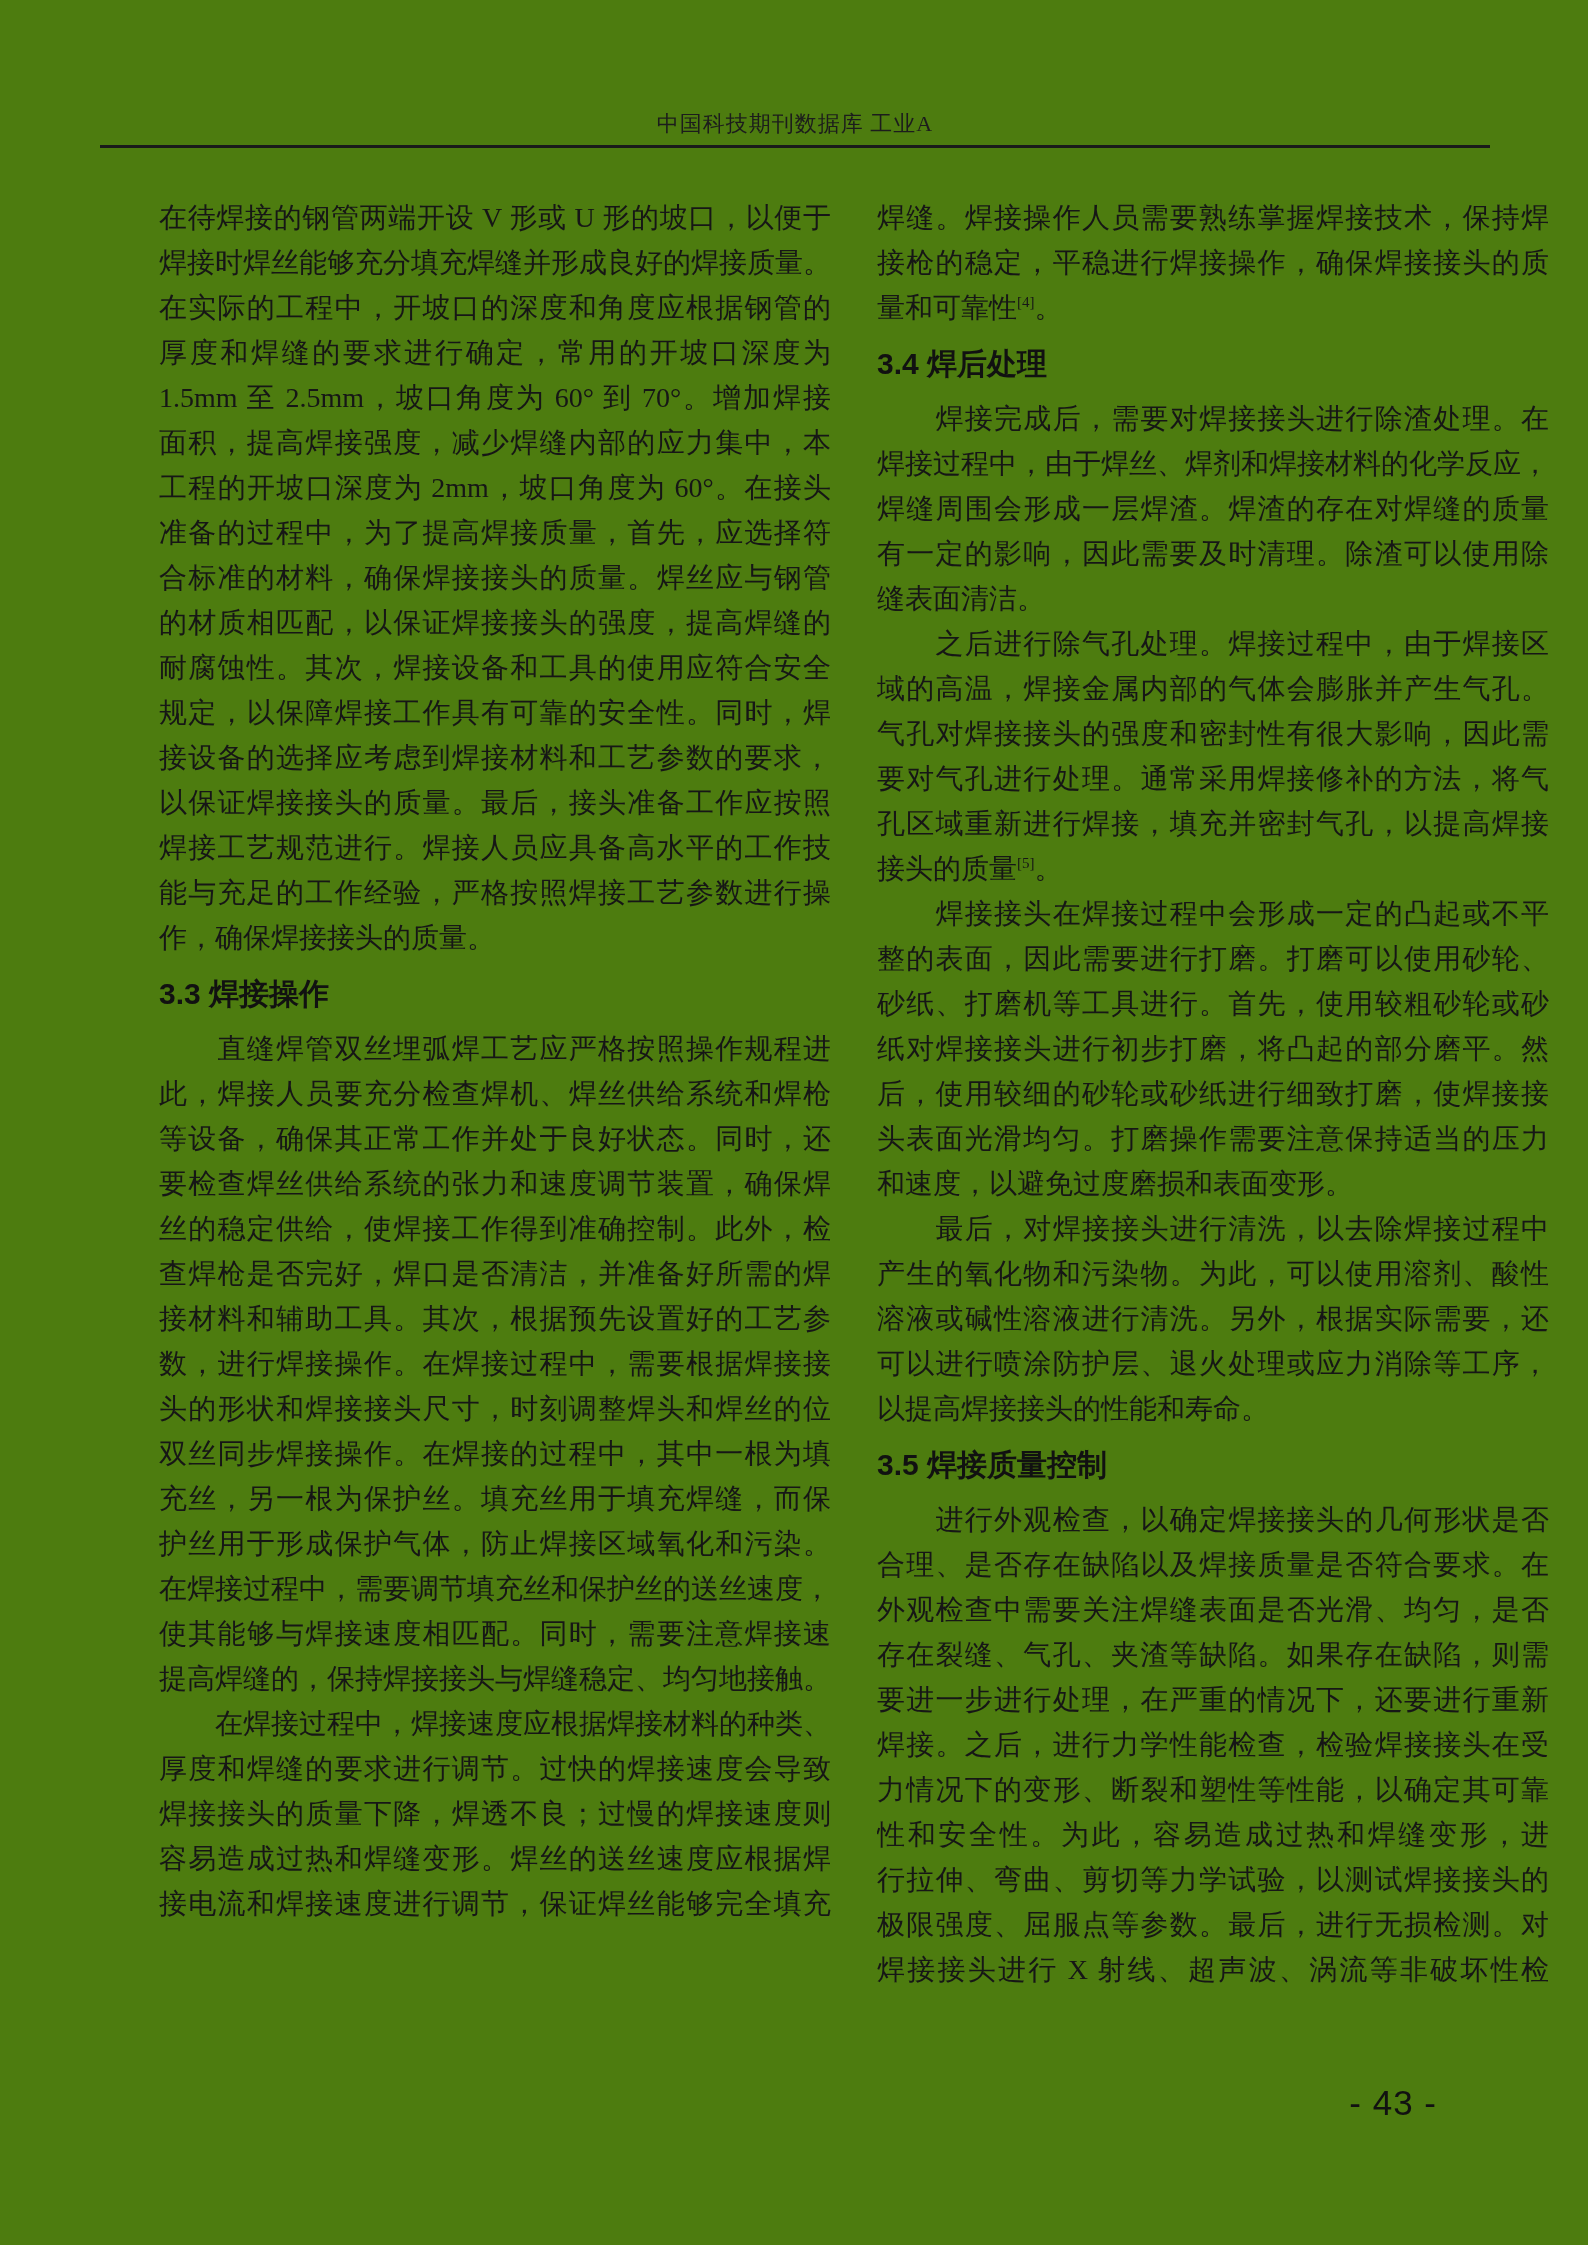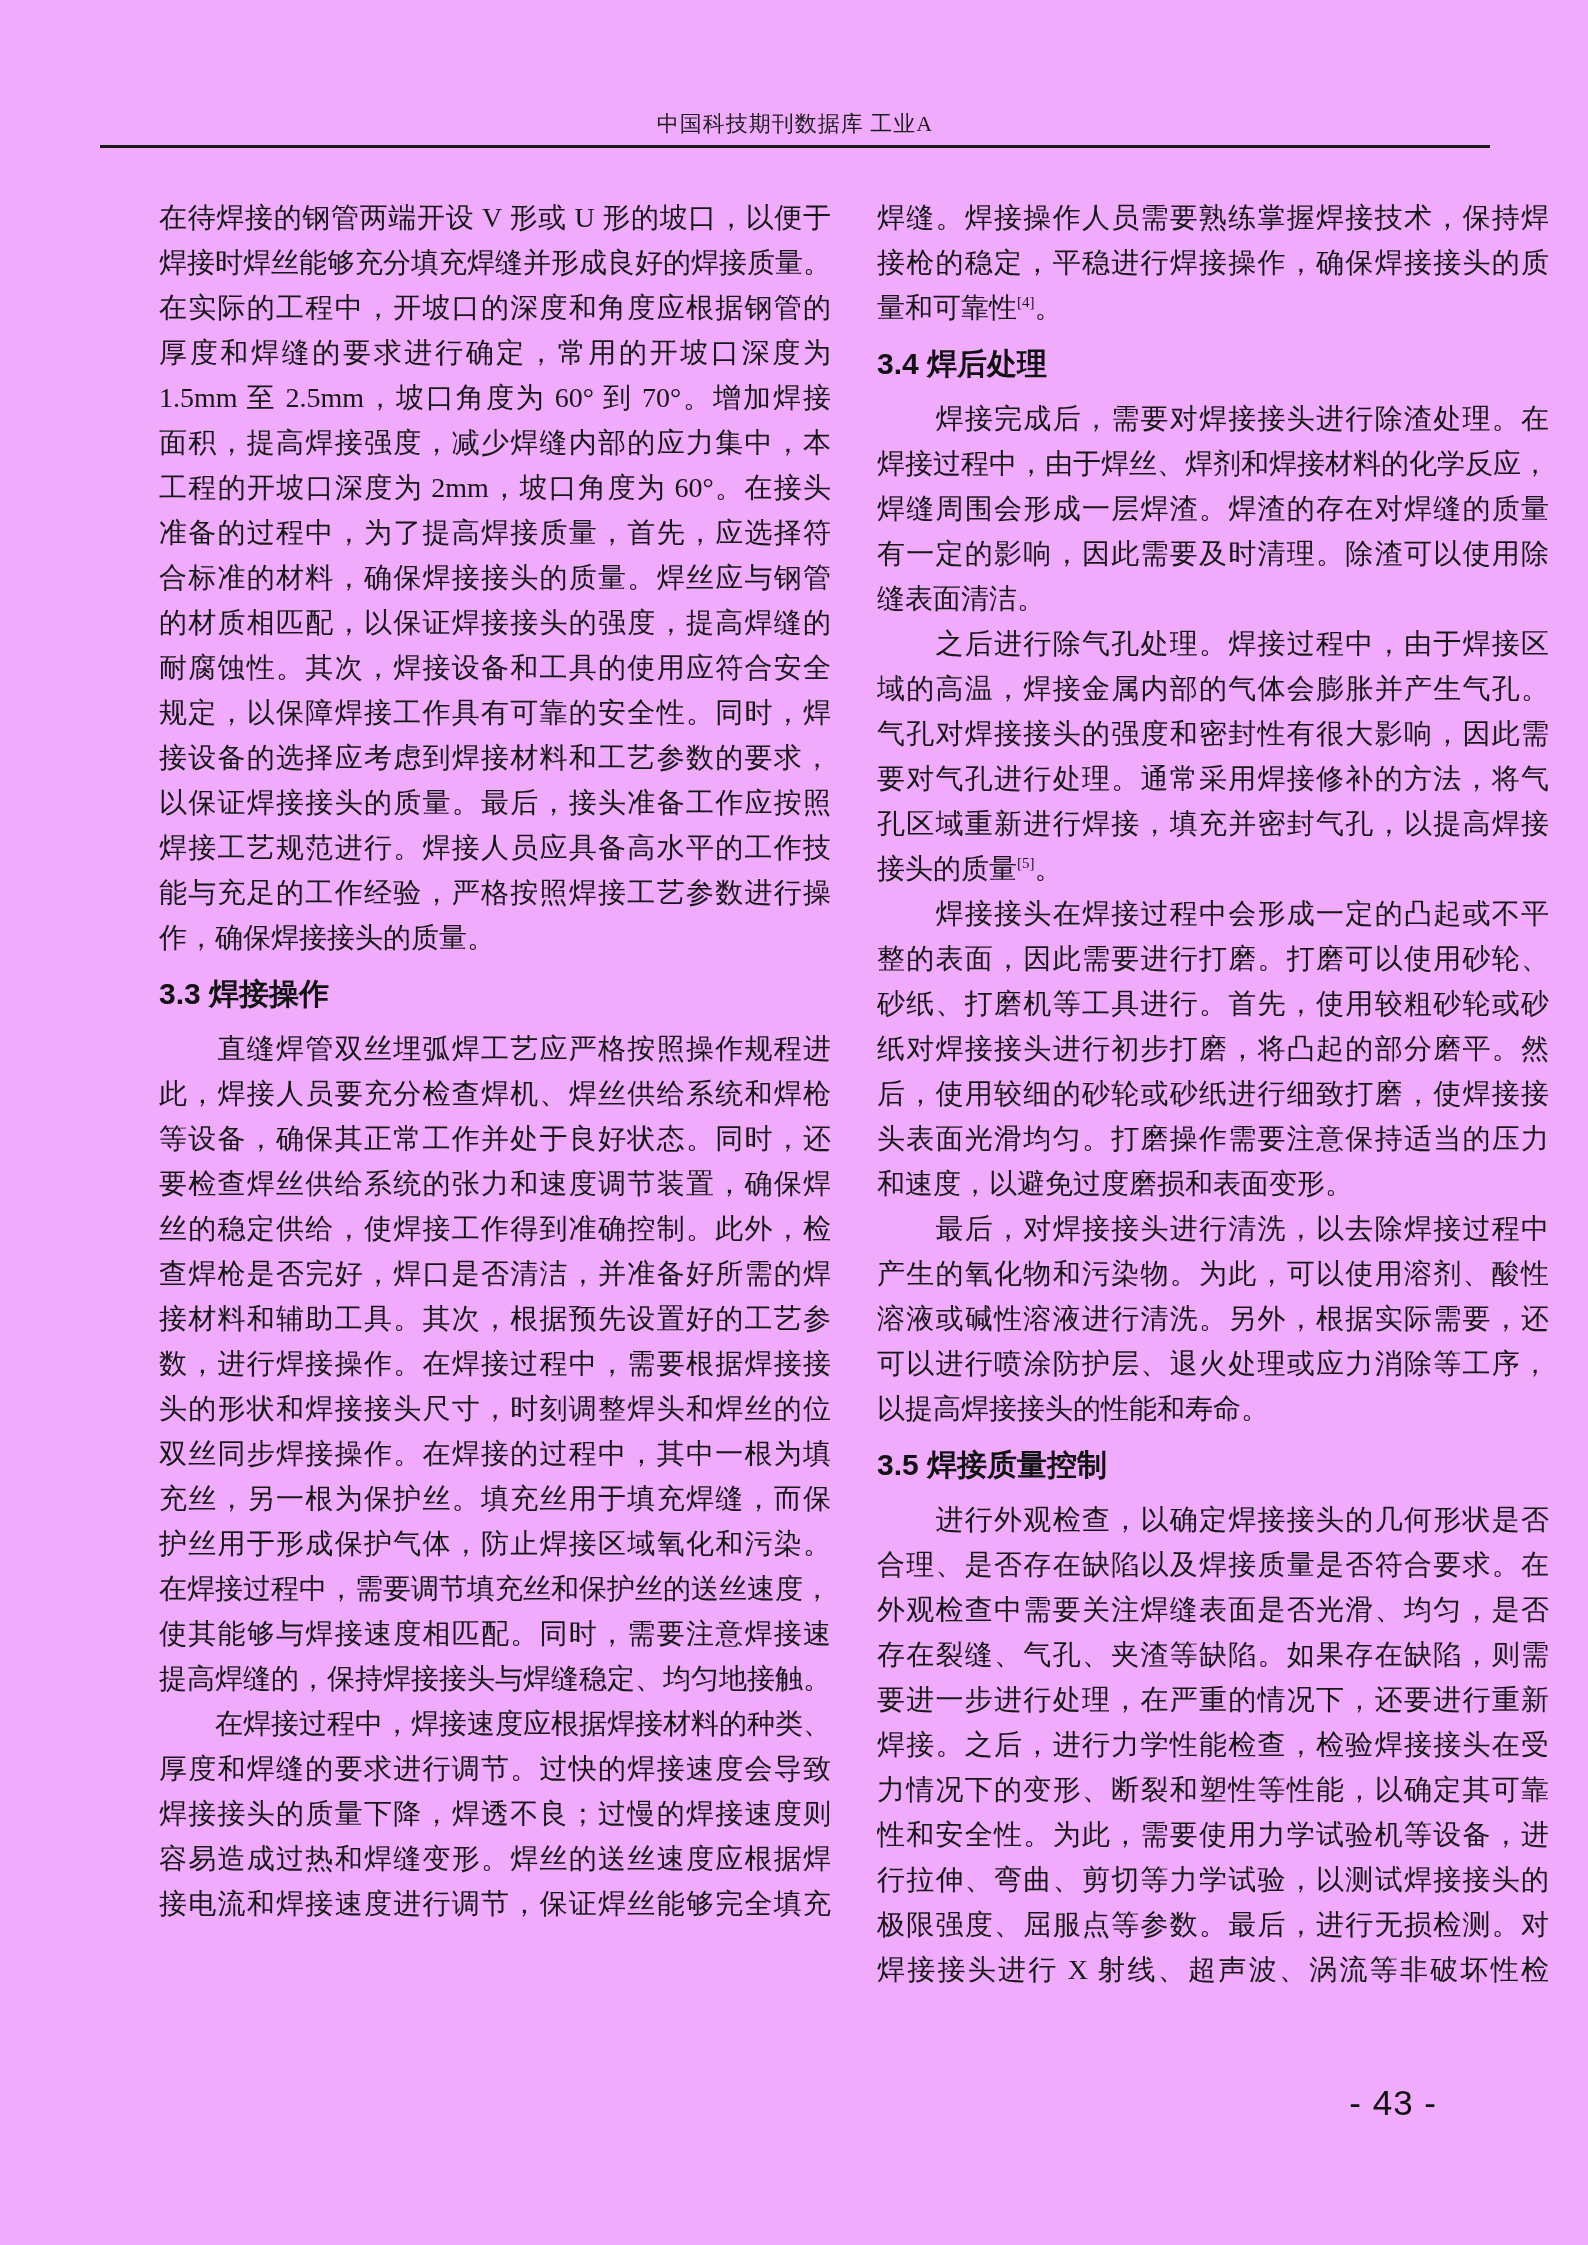--- a/index.html
+++ b/index.html
@@ -1,19 +1,19 @@
 <!DOCTYPE html>
 <html><head>
 <meta charset="utf-8">
 <style>
   html,body { margin:0; padding:0; background:#e8e8e8; }
   .page {
     position:relative;
     width:1588px; height:2245px;
-    background:#f0abfc;
+    background:#4d7c0f;
     margin:0 auto;
     font-family:"Liberation Serif","DejaVu Serif",serif;
     color:#161616;
     overflow:hidden;
   }
   .header { position:absolute; top:0; left:100px; width:1390px; }
   .header-title {
     margin-top:108px;
     text-align:center;
     font-size:22px;
@@ -162,21 +162,21 @@
         </div>
         <div class="sec-heading">3.5 焊接质量控制</div>
         <div class="para">
           <div class="line">　　进行外观检查，以确定焊接接头的几何形状是否</div>
           <div class="line">合理、是否存在缺陷以及焊接质量是否符合要求。在</div>
           <div class="line">外观检查中需要关注焊缝表面是否光滑、均匀，是否</div>
           <div class="line">存在裂缝、气孔、夹渣等缺陷。如果存在缺陷，则需</div>
           <div class="line">要进一步进行处理，在严重的情况下，还要进行重新</div>
           <div class="line">焊接。之后，进行力学性能检查，检验焊接接头在受</div>
           <div class="line">力情况下的变形、断裂和塑性等性能，以确定其可靠</div>
-          <div class="line">性和安全性。为此，需要使用力学试验机等设备，进</div>
+          <div class="line">性和安全性。为此，容易造成过热和焊缝变形，进</div>
           <div class="line">行拉伸、弯曲、剪切等力学试验，以测试焊接接头的</div>
           <div class="line">极限强度、屈服点等参数。最后，进行无损检测。对</div>
           <div class="line">焊接接头进行 X 射线、超声波、涡流等非破坏性检测，</div>
         </div>
       </div>
   </div>
 
   <div class="page-number">- 43 -</div>
 </div>
 

